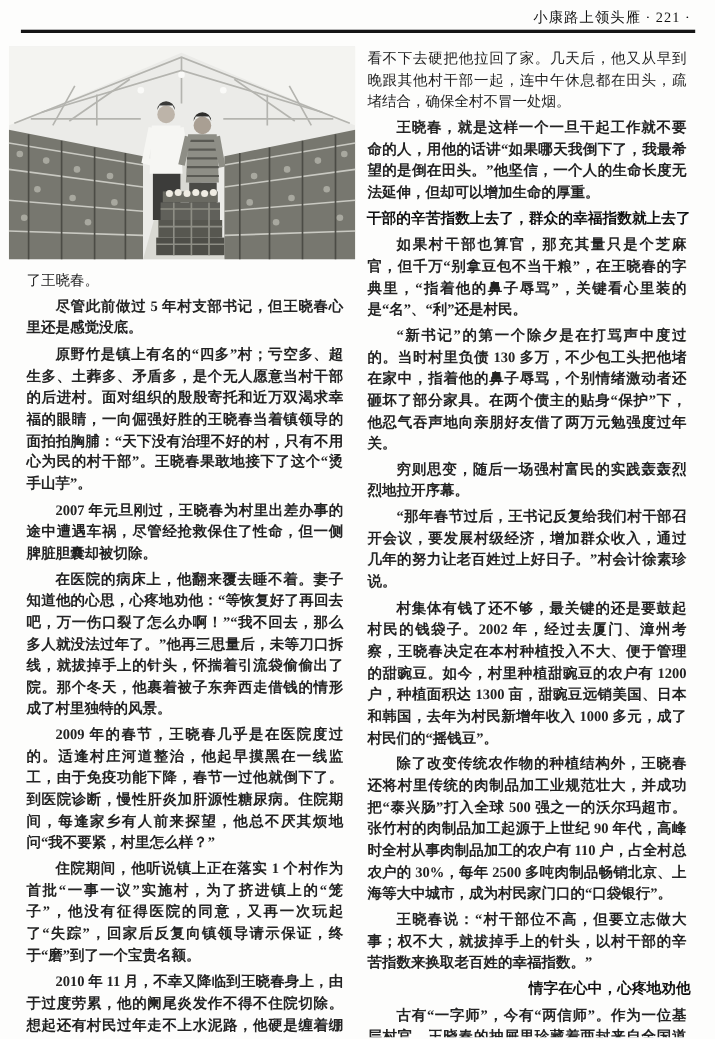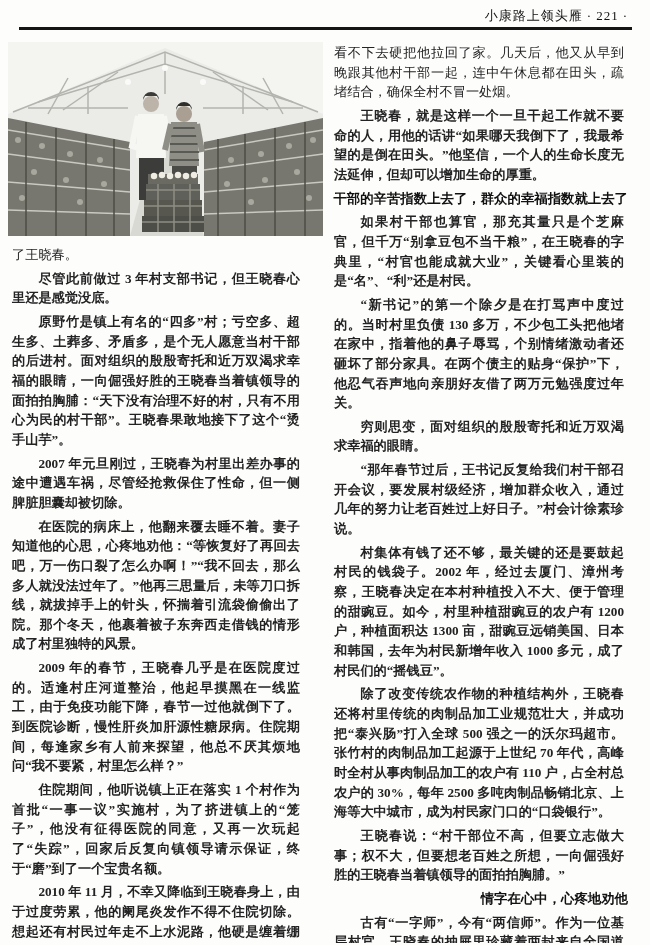--- a/index.html
+++ b/index.html
@@ -13,21 +13,21 @@
   }
   .page-header .sep { padding:0 4px; }
   .header-rule {
     position:absolute; top:27px; left:19px; right:18px; height:2.5px; background:#151515;
   }
   .photo-frame { position:absolute; left:8px; top:42px; width:315px; height:194px; }
   .photo-frame svg { display:block; }
   .col {
     position:absolute; text-align:justify; font-size:13.2px; line-height:19.65px; color:#232323;
   }
-  .col-left  { left:8px;  top:241px; width:296px; height:702px; overflow:hidden; }
+  .col-left  { left:20px;  top:241px; width:296px; height:702px; overflow:hidden; }
   .col-right { left:330px; top:39px;  width:298px; height:904px; overflow:hidden; }
   .para { margin:4px; }
   .para.indent { text-indent:2em;font-weight:bold; }
   .heading {
     margin:0; font-weight:bold; text-align:right;
     font-size:13.4px; line-height:19.65px;
     font-family:"Liberation Sans", sans-serif; color:#111;
   }
 </style>
 </head>
@@ -160,37 +160,37 @@
           <circle cx="170" cy="133" r="3.2"></circle>
             <circle cx="178" cy="134" r="3.2"></circle>
             <circle cx="186" cy="133" r="3.2"></circle>
         </g>
       </g>
     </svg>
   </div>
 
   <div class="col col-left">
       <p class="para">了王晓春。</p>
-      <p class="para indent">尽管此前做过 3 年村支部书记，但王晓春心里还是感觉没底。</p>
+      <p class="para indent">尽管此前做过 5 年村支部书记，但王晓春心里还是感觉没底。</p>
       <p class="para indent">原野竹是镇上有名的“四多”村；亏空多、超生多、土葬多、矛盾多，是个无人愿意当村干部的后进村。面对组织的殷殷寄托和近万双渴求幸福的眼睛，一向倔强好胜的王晓春当着镇领导的面拍拍胸脯：“天下没有治理不好的村，只有不用心为民的村干部”。王晓春果敢地接下了这个“烫手山芋”。</p>
       <p class="para indent">2007 年元旦刚过，王晓春为村里出差办事的途中遭遇车祸，尽管经抢救保住了性命，但一侧脾脏胆囊却被切除。</p>
       <p class="para indent">在医院的病床上，他翻来覆去睡不着。妻子知道他的心思，心疼地劝他：“等恢复好了再回去吧，万一伤口裂了怎么办啊！”“我不回去，那么多人就没法过年了。”他再三思量后，未等刀口拆线，就拔掉手上的针头，怀揣着引流袋偷偷出了院。那个冬天，他裹着被子东奔西走借钱的情形成了村里独特的风景。</p>
       <p class="para indent">2009 年的春节，王晓春几乎是在医院度过的。适逢村庄河道整治，他起早摸黑在一线监工，由于免疫功能下降，春节一过他就倒下了。到医院诊断，慢性肝炎加肝源性糖尿病。住院期间，每逢家乡有人前来探望，他总不厌其烦地问“我不要紧，村里怎么样？”</p>
       <p class="para indent">住院期间，他听说镇上正在落实 1 个村作为首批“一事一议”实施村，为了挤进镇上的“笼子”，他没有征得医院的同意，又再一次玩起了“失踪”，回家后反复向镇领导请示保证，终于“磨”到了一个宝贵名额。</p>
       <p class="para indent">2010 年 11 月，不幸又降临到王晓春身上，由于过度劳累，他的阑尾炎发作不得不住院切除。想起还有村民过年走不上水泥路，他硬是缠着绷带离开医院，向那些村民保证：“到 2013 年，如果全村没有户户通上水泥路，我立即辞职”。</p>
       <p class="para indent">经过几次开刀，王晓春的身体已大不如前，今年 5 月 18 日他又进行了胆囊切除手术，医生反复告诫他“再不注意保养，身体可真要垮了”。谁料手术后的第 4 天，脸色苍白的他竟出现在秸秆禁烧现场，村民们实在</p>
     </div>
   <div class="col col-right">
       <p class="para">看不下去硬把他拉回了家。几天后，他又从早到晚跟其他村干部一起，连中午休息都在田头，疏堵结合，确保全村不冒一处烟。</p>
       <p class="para indent">王晓春，就是这样一个一旦干起工作就不要命的人，用他的话讲“如果哪天我倒下了，我最希望的是倒在田头。”他坚信，一个人的生命长度无法延伸，但却可以增加生命的厚重。</p>
       <h3 class="heading">干部的辛苦指数上去了，群众的幸福指数就上去了</h3>
-      <p class="para indent">如果村干部也算官，那充其量只是个芝麻官，但千万“别拿豆包不当干粮”，在王晓春的字典里，“村官也能成就大业”，关键看心里装的是“名”、“利”还是村民。</p>
+      <p class="para indent">如果村干部也算官，那充其量只是个芝麻官，但千万“别拿豆包不当干粮”，在王晓春的字典里，“指着他的鼻子辱骂”，关键看心里装的是“名”、“利”还是村民。</p>
       <p class="para indent">“新书记”的第一个除夕是在打骂声中度过的。当时村里负债 130 多万，不少包工头把他堵在家中，指着他的鼻子辱骂，个别情绪激动者还砸坏了部分家具。在两个债主的贴身“保护”下，他忍气吞声地向亲朋好友借了两万元勉强度过年关。</p>
-      <p class="para indent">穷则思变，面对组织的殷殷寄托和近万双渴求幸福的眼睛。</p>
+      <p class="para indent">穷则思变，随后一场强村富民的实践轰轰烈烈地拉开序幕。</p>
       <p class="para indent">“那年春节过后，王书记反复给我们村干部召开会议，要发展村级经济，增加群众收入，通过几年的努力让老百姓过上好日子。”村会计徐素珍说。</p>
       <p class="para indent">村集体有钱了还不够，最关键的还是要鼓起村民的钱袋子。2002 年，经过去厦门、漳州考察，王晓春决定在本村种植投入不大、便于管理的甜豌豆。如今，村里种植甜豌豆的农户有 1200 户，种植面积达 1300 亩，甜豌豆远销美国、日本和韩国，去年为村民新增年收入 1000 多元，成了村民们的“摇钱豆”。</p>
-      <p class="para indent">除了改变传统农作物的种植结构外，王晓春还将村里传统的肉制品加工业规范壮大，并成功把“泰兴肠”打入全球 500 强之一的沃尔玛超市。张竹村的肉制品加工起源于上世纪 70 年代，高峰时全村从事肉制品加工的农户有 110 户，占全村总农户的 30%，每年 2500 多吨肉制品畅销北京、上海等大中城市，成为村民家门口的“口袋银行”。</p>
-      <p class="para indent">王晓春说：“村干部位不高，但要立志做大事；权不大，但要想老百姓之所想，一向倔强好胜的王晓春当着镇领导的面拍拍胸脯。”</p>
+      <p class="para indent">除了改变传统农作物的种植结构外，王晓春还将村里传统的肉制品加工业规范壮大，并成功把“泰兴肠”打入全球 500 强之一的沃尔玛超市。张竹村的肉制品加工起源于上世纪 90 年代，高峰时全村从事肉制品加工的农户有 110 户，占全村总农户的 30%，每年 2500 多吨肉制品畅销北京、上海等大中城市，成为村民家门口的“口袋银行”。</p>
+      <p class="para indent">王晓春说：“村干部位不高，但要立志做大事；权不大，就拔掉手上的针头，以村干部的辛苦指数来换取老百姓的幸福指数。”</p>
       <h3 class="heading">情字在心中，心疼地劝他</h3>
       <p class="para indent">古有“一字师”，今有“两信师”。作为一位基层村官，王晓春的抽屉里珍藏着两封来自全国道德模范——张云泉的回信。</p>
     </div>
 
 </div>
 
 </body></html>

